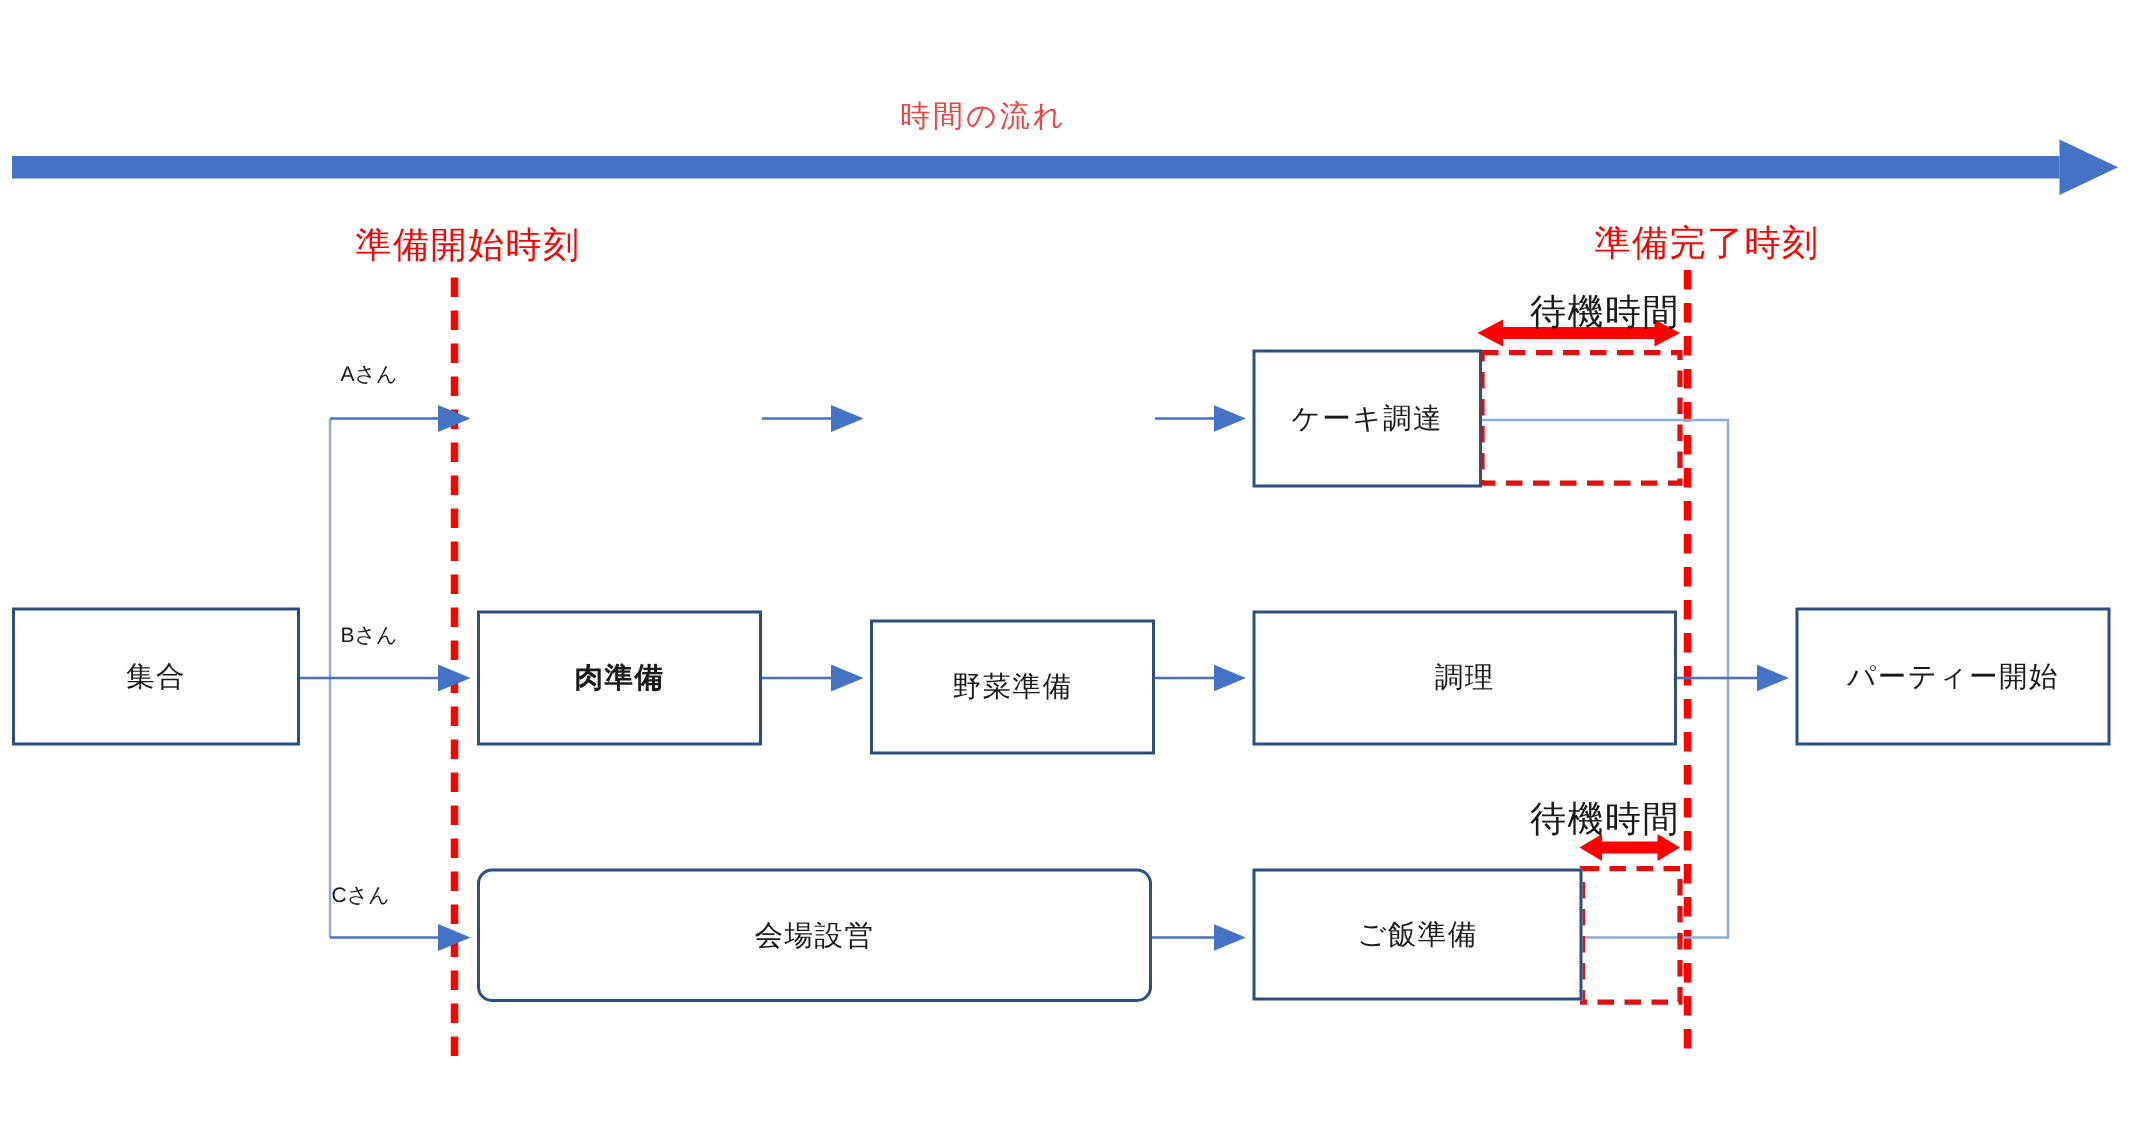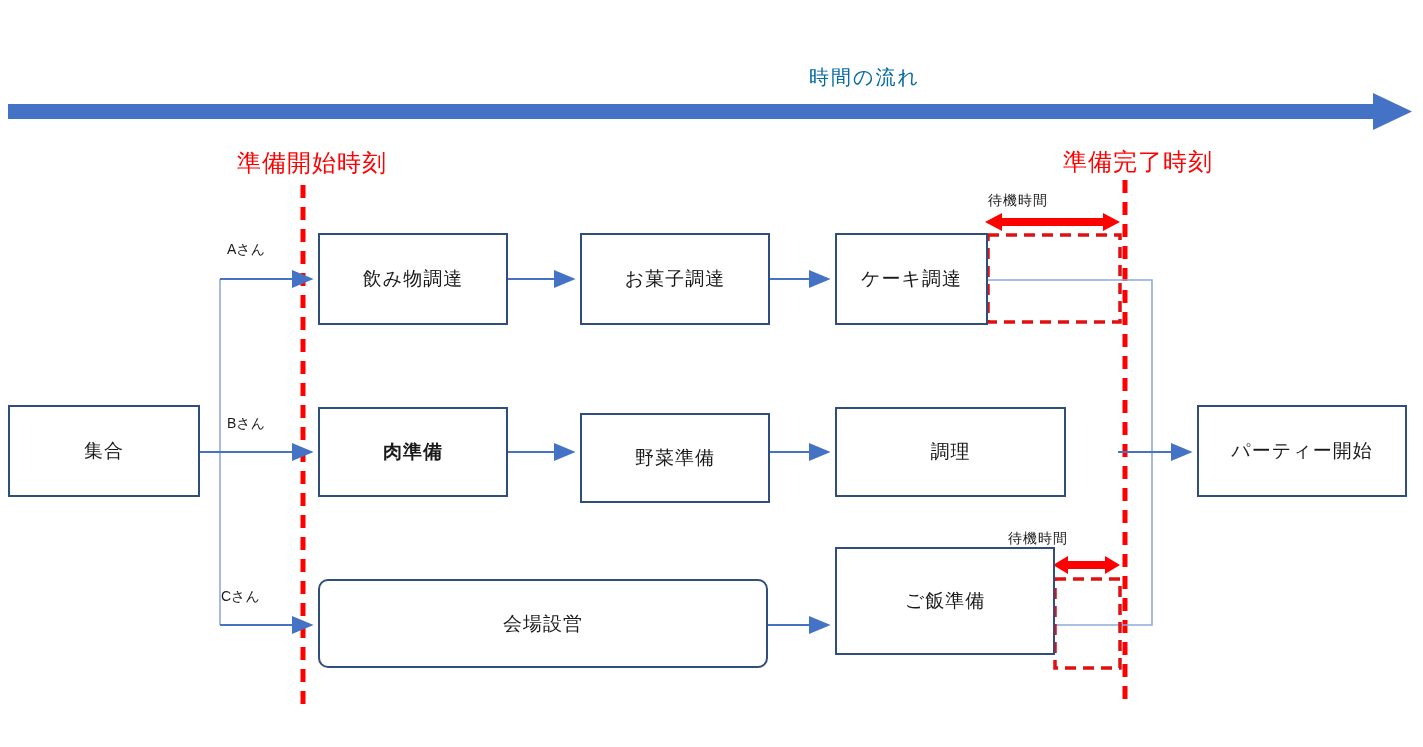--- a/index.html
+++ b/index.html
@@ -15,23 +15,23 @@
     position:absolute;
     background:#ffffff;
     border:2px solid #2F4E7E;
     display:flex;align-items:center;justify-content:center;
     font-size:19px;color:#1a1a1a;
     z-index:2;
     box-sizing:border-box;
     letter-spacing:1px;
   }
   .txt{position:absolute;z-index:3;white-space:nowrap;}
-  .title-label{font-size:20px;color:#0369a1;text-align:right;letter-spacing:2px;}
+  .title-label{font-size:20px;color:#ef4444;text-align:left;letter-spacing:2px;}
   .milestone-label{font-size:24px;color:#FF0000;letter-spacing:1px;}
-  .wait-label{font-size:14px;color:#1a1a1a;text-align:left;letter-spacing:1px;}
+  .wait-label{font-size:24px;color:#1a1a1a;text-align:right;letter-spacing:1px;}
   .person-label{font-size:14px;color:#1a1a1a;}
 </style>
 </head>
 <body>
 
 <div id="canvas">
 
   <svg id="wires" width="1423" height="747" viewBox="0 0 1423 747">
     <defs>
       <marker id="ah" markerWidth="12" markerHeight="10" refX="10" refY="5" orient="auto">
@@ -88,44 +88,38 @@
   <div class="txt wait-label" style="left:1008px;top:530px;width:112px;">待機時間</div>
 
   <div class="txt person-label" style="left:227px;top:241px;">Aさん</div>
   <div class="txt person-label" style="left:227px;top:415px;">Bさん</div>
   <div class="txt person-label" style="left:221px;top:588px;">Cさん</div>
 
   <div class="task-box" style="left:8px;top:405px;width:192px;height:92px;">
     <span>集合</span>
   </div>
 
-  <div class="task-box" style="left:318px;top:233px;width:190px;height:92px;">
-    <span>飲み物調達</span>
-  </div>
-  <div class="task-box" style="left:580px;top:233px;width:190px;height:92px;">
-    <span>お菓子調達</span>
-  </div>
   <div class="task-box" style="left:835px;top:233px;width:153px;height:92px;">
     <span>ケーキ調達</span>
   </div>
 
   <div class="task-box" style="left:318px;top:407px;width:190px;height:90px;font-weight:bold;">
     <span>肉準備</span>
   </div>
   <div class="task-box" style="left:580px;top:413px;width:190px;height:90px;">
     <span>野菜準備</span>
   </div>
-  <div class="task-box" style="left:835px;top:407px;width:231px;height:90px;">
+  <div class="task-box" style="left:835px;top:407px;width:283px;height:90px;">
     <span>調理</span>
   </div>
 
   <div class="task-box" style="left:318px;top:579px;width:450px;height:89px;border-radius:10px;">
     <span>会場設営</span>
   </div>
-  <div class="task-box" style="left:835px;top:547px;width:220px;height:108px;">
+  <div class="task-box" style="left:835px;top:579px;width:220px;height:88px;">
     <span>ご飯準備</span>
   </div>
 
   <div class="task-box" style="left:1197px;top:405px;width:210px;height:92px;">
     <span>パーティー開始</span>
   </div>
 
 </div>
 
 </body></html>

